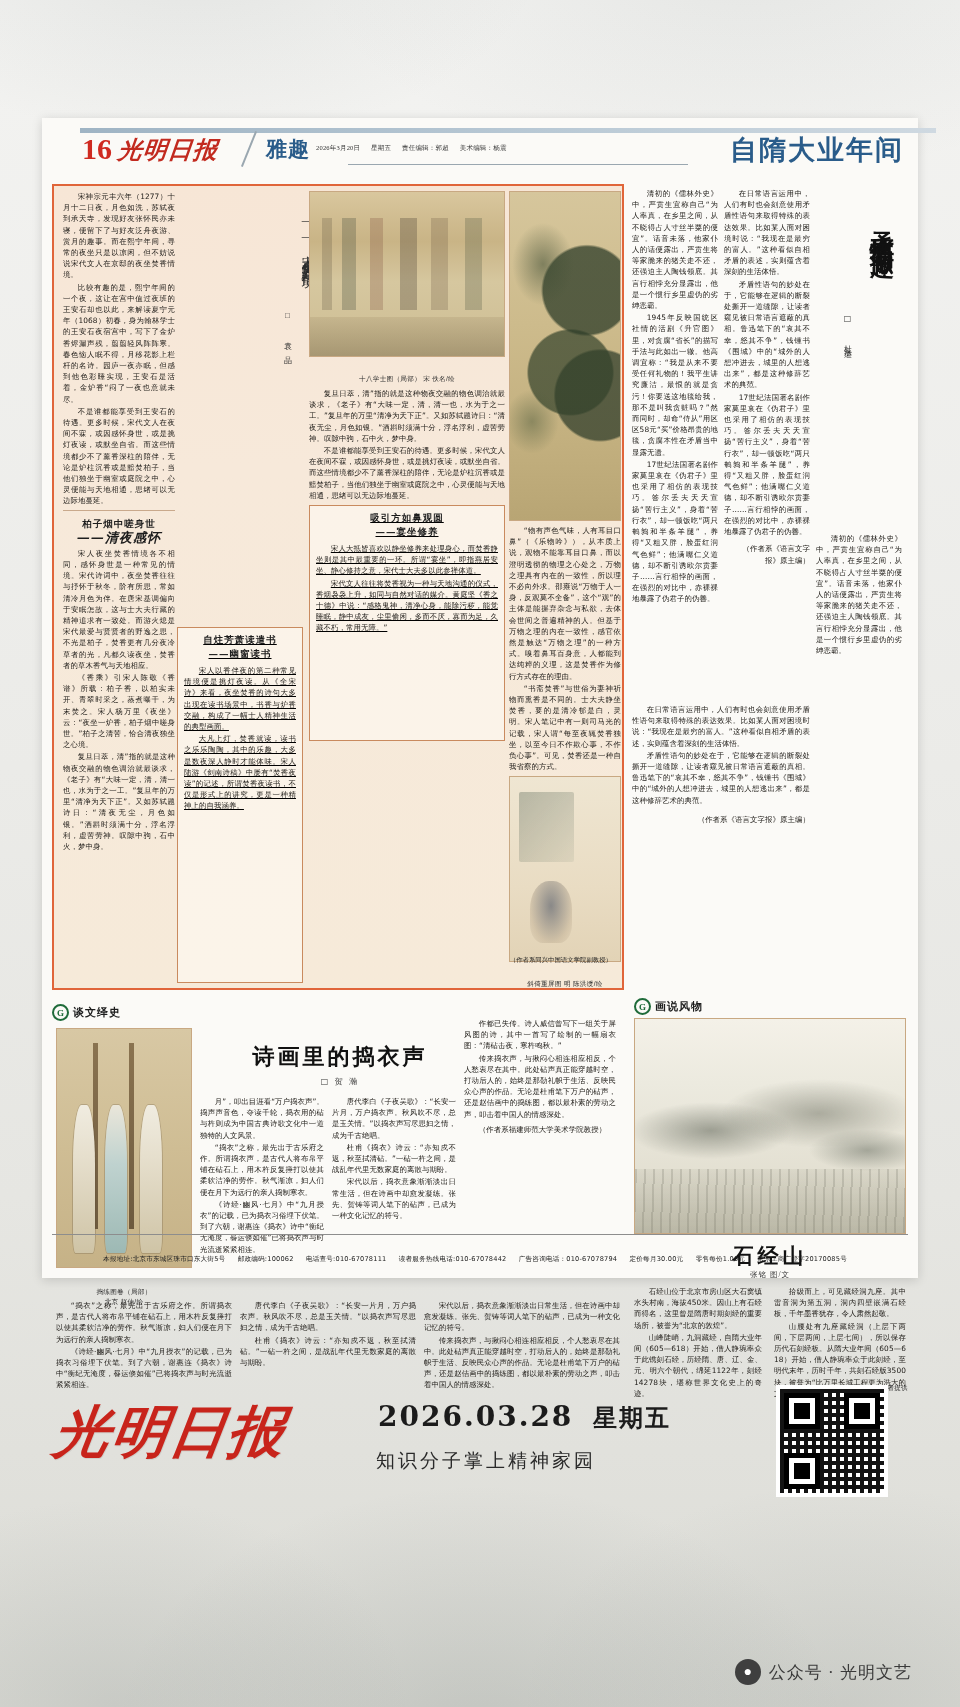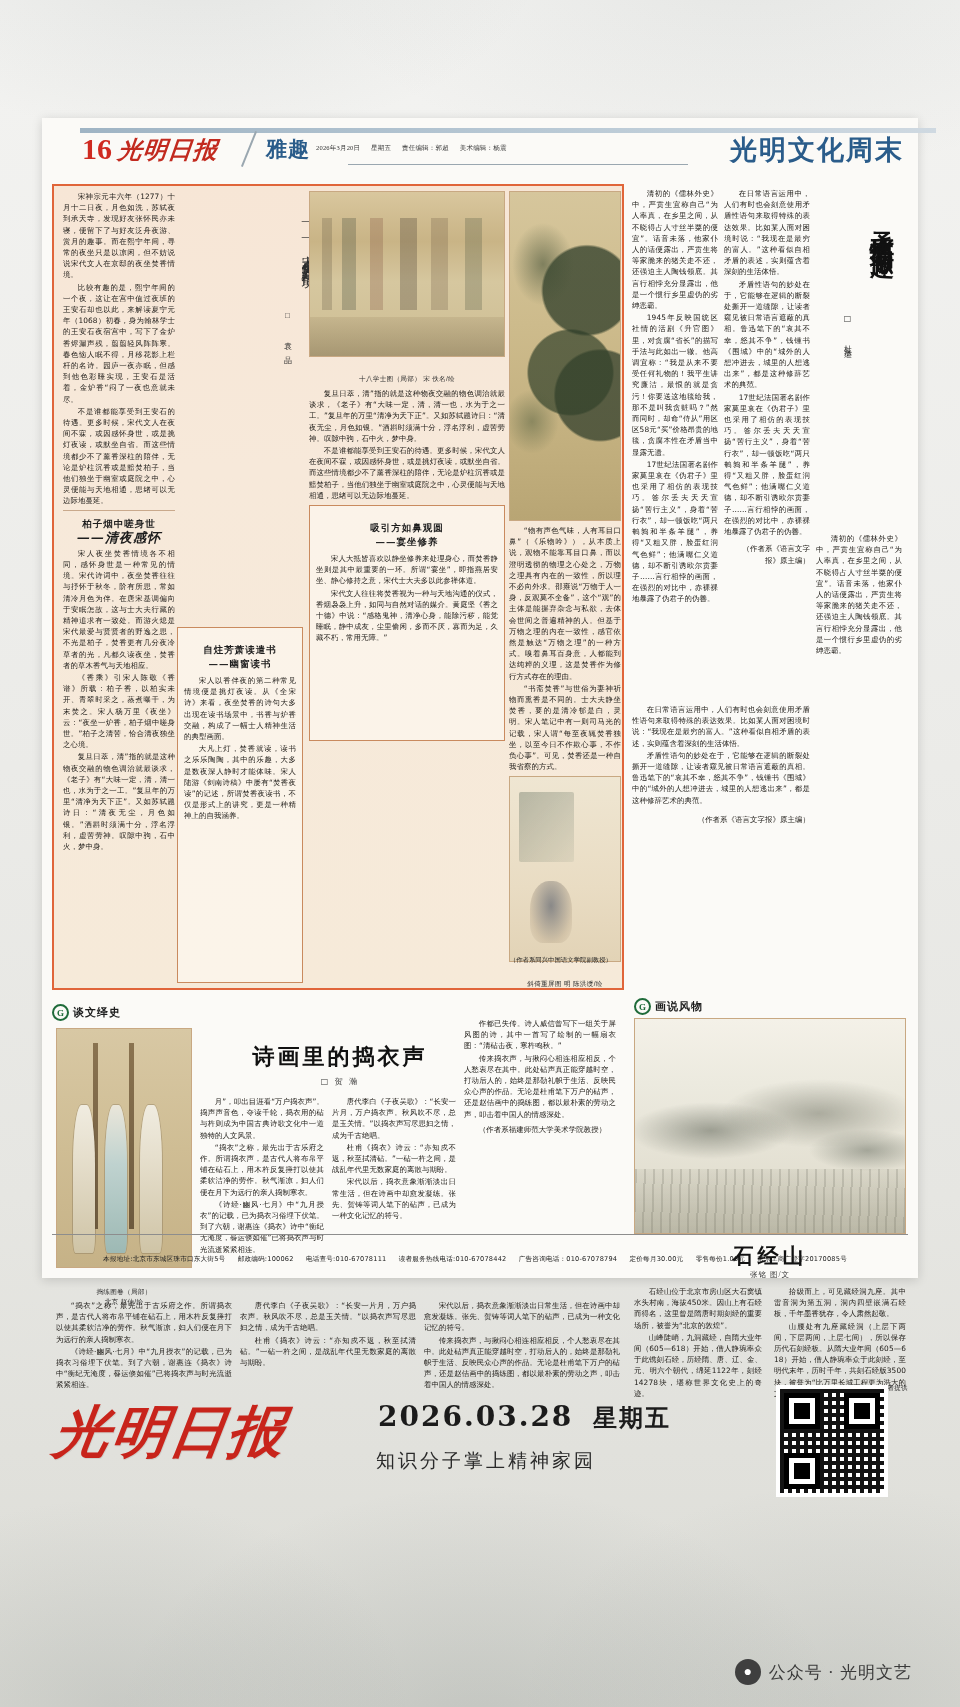--- a/index.html
+++ b/index.html
@@ -130,21 +130,21 @@
     text-align:center;font-weight:700;font-size:9.5px;color:#1d1d1d;
     margin:6px 0 3px;letter-spacing:1px;line-height:14px;
     font-family:"DejaVu Sans","Liberation Sans",sans-serif;
   }
   .sub-sec .dash{font-weight:700;font-size:13px;display:block;font-style:italic;}
   .rule-thin{height:1px;background:#c9a98c;margin:3px 0 5px;}
 
   
   .boxed{
     border:1px solid #c98a5e;background:rgba(255,252,246,.55);
-    padding:15px 6px;box-sizing:border-box;
+    padding:5px 6px;box-sizing:border-box;text-decoration:underline;
   }
   .boxed-title{
     text-align:center;font-weight:700;font-size:9.5px;color:#1d1d1d;
     line-height:14px;margin-bottom:4px;letter-spacing:1px;
     font-family:"DejaVu Sans","Liberation Sans",sans-serif;
   }
 
   
   .img-frame{border:1px solid #c8a882;box-sizing:border-box;overflow:hidden;position:relative;}
   .cap{
@@ -347,21 +347,21 @@
     <div class="mh-pageno">16</div>
     <div class="mh-logo">光明日报</div>
     <div class="mh-slash"></div>
     <div class="mh-section">雅趣</div>
     <div class="mh-meta">
       <span>2026年3月20日</span>
       <span>星期五</span>
       <span>责任编辑：郭超</span>
       <span>美术编辑：杨震</span>
     </div>
-    <div class="mh-weekend">光明文化周末</div>
+    <div class="mh-weekend">自隋大业年间</div>
     <div class="mh-diag"></div>
   </div>
 
   <div class="feature">
     <div class="feature-inner">
 
       <div class="col" style="left:4px;width:112px;height:796px;">
         <div class="body-cn">
           <p>宋神宗元丰六年（1277）十月十二日夜，月色如洗，苏轼夜到承天寺，发现好友张怀民亦未寝，便留下了与好友泛舟夜游、赏月的趣事。而在熙宁年间，寻常的夜坐只是以凉闲，但不妨说说宋代文人在京邸的夜坐焚香情境。</p>
           <p>比较有趣的是，熙宁年间的一个夜，这让在宫中值过夜班的王安石却也以此，来解读夏宁元年（1068）初春，身为翰林学士的王安石夜宿宫中，写下了金炉香烬漏声残，翦翦轻风阵阵寒。春色恼人眠不得，月移花影上栏杆的名诗。园庐一夜亦眠，但感到他色彩睡实现，王安石是活着，金炉香“闷了一夜也意就未尽。</p>

